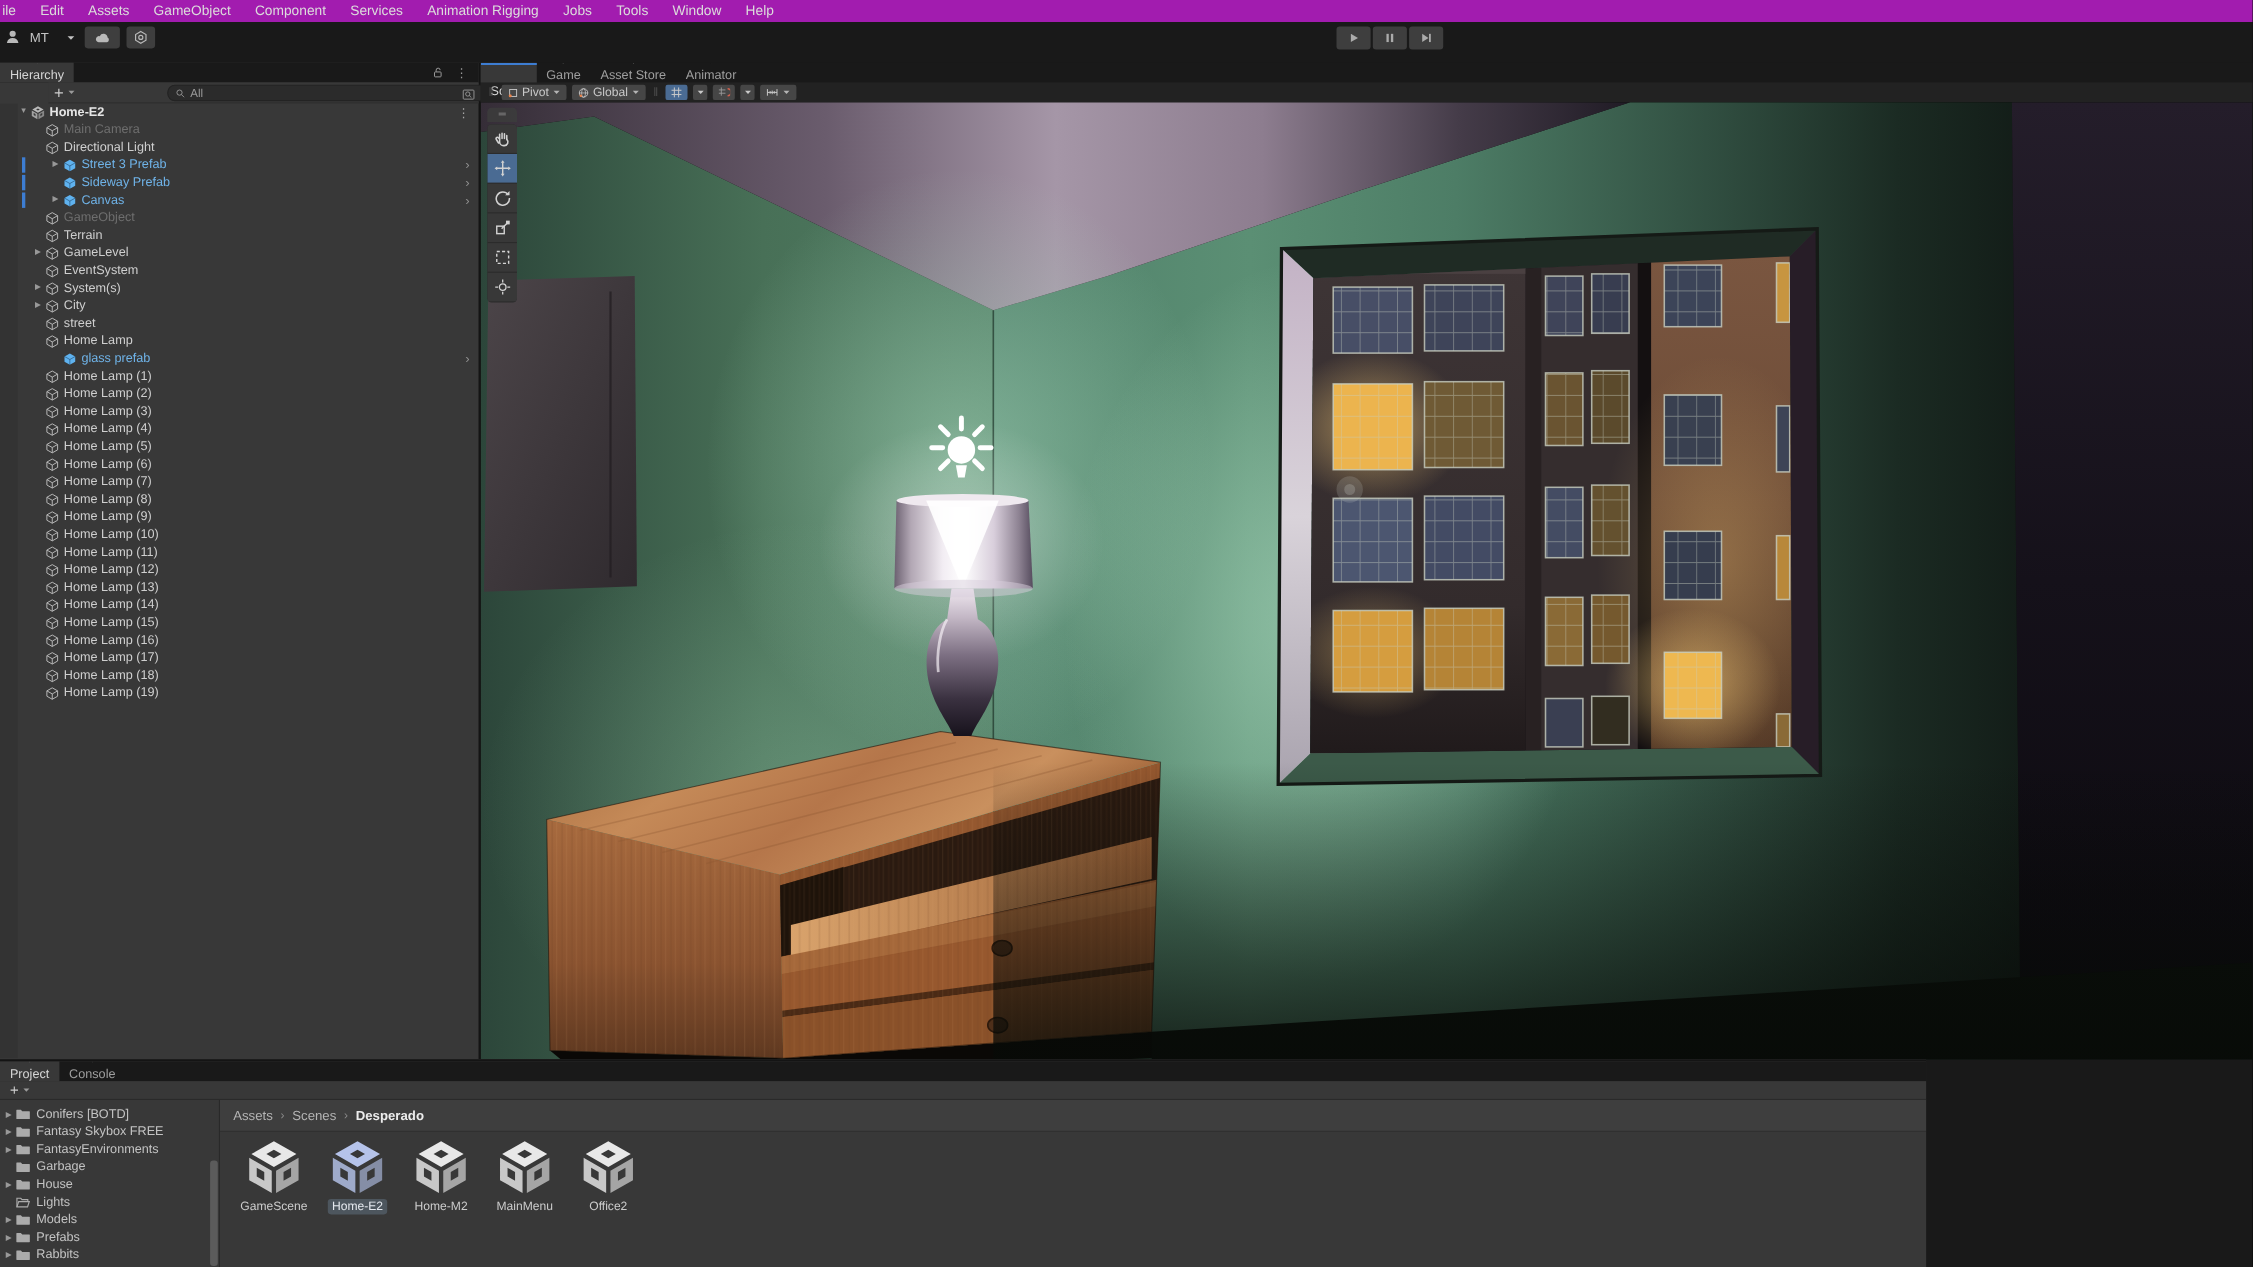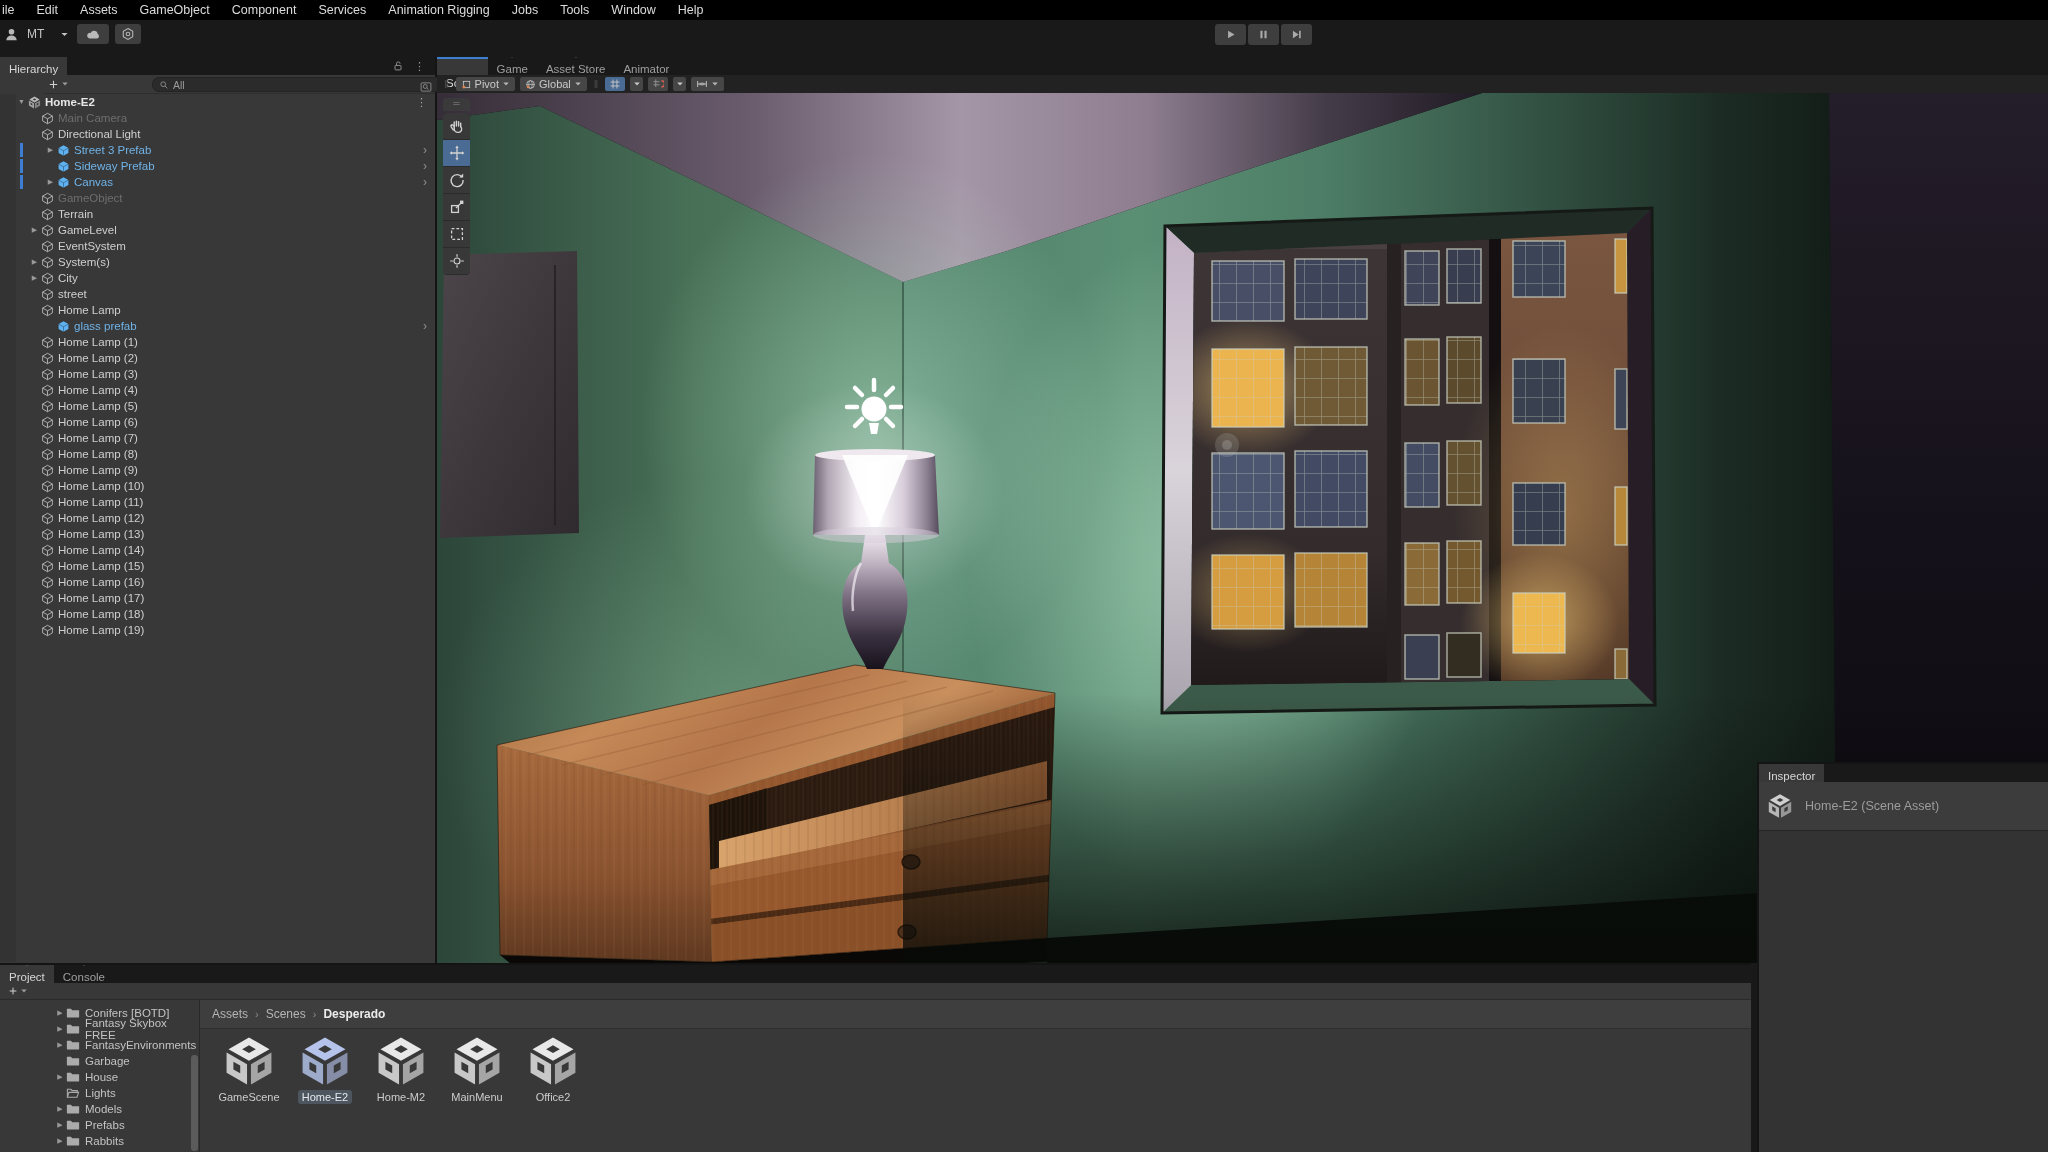--- a/index.html
+++ b/index.html
@@ -3,21 +3,21 @@
 <meta charset="utf-8">
 <style>
   html,body{margin:0;padding:0;background:#000;}
   #app{position:relative;width:2048px;height:1152px;background:var(--bg);
        font-family:"Liberation Sans","DejaVu Sans",sans-serif;color:var(--text);
        overflow:hidden;-webkit-font-smoothing:antialiased;}
   .abs{position:absolute;}
   svg.ic{display:inline-block;vertical-align:middle;}
 
   
-  .menubar{left:0;top:0;width:2048px;height:20px;background:#000000;display:flex;align-items:center;font-size:12.5px;color:#dcdcdc;}
+  .menubar{left:0;top:0;width:2048px;height:20px;background:#a21caf;display:flex;align-items:center;font-size:12.5px;color:#dcdcdc;}
   .menubar .mitem{padding:0 11px;line-height:20px;}
   .menubar .mitem:first-child{padding-left:2px;}
 
   
   .toolbar{left:0;top:20px;width:2048px;height:37px;background:var(--bg);}
   .tb-left{position:absolute;left:4px;top:3px;height:22px;display:flex;align-items:center;gap:6px;color:#b9b9b9;}
   .tb-btn{background:#3e3e3e;border-radius:3px;height:20px;display:flex;align-items:center;justify-content:center;}
   .tb-account{display:flex;align-items:center;gap:16px;font-size:12px;color:#c4c4c4;padding:0 2px;}
   .playbar{position:absolute;left:1215px;top:4px;display:flex;gap:2px;}
   .playbar .tb-btn{width:31px;height:21px;color:#ababab;}
@@ -70,21 +70,21 @@
   
   .inspector{left:1757px;top:762px;width:291px;height:390px;background:#333333;border-left:2px solid #141414;border-top:2px solid #141414;box-sizing:border-box;z-index:6;}
   .ihead{height:48px;background:#3c3c3c;display:flex;align-items:center;gap:12px;padding-left:8px;color:#9c9c9c;font-size:12.5px;border-bottom:1px solid #262626;}
   .ihead svg{color:#cfcfcf;}
 
   
   .project{left:0;top:963px;width:1751px;height:189px;background:var(--panel);border-top:2px solid #141414;box-sizing:border-box;}
   .ptools{height:16px;background:var(--panel);border-bottom:1px solid #2a2a2a;display:flex;align-items:center;padding-left:4px;color:#cfcfcf;}
   .pbody{display:flex;height:153px;}
   .pfolders{position:relative;width:200px;border-right:1px solid #292929;overflow:hidden;padding-top:5px;box-sizing:border-box;}
-  .frow{height:16px;display:flex;align-items:center;font-size:11.5px;color:#c3c3c3;padding-left:14px;margin-left:40px;}
+  .frow{height:16px;display:flex;align-items:center;font-size:11.5px;color:#c3c3c3;padding-left:2px;}
   .frow .twisty{width:12px;flex:0 0 12px;text-align:center;color:#989898;font-size:7px;}
   .frow svg{width:14px;height:14px;margin-right:5px;color:#ababab;flex:0 0 14px;}
   .pscroll{position:absolute;right:1px;top:55px;width:7px;height:96px;background:#5b5b5b;border-radius:3px;}
   .passets{flex:1;display:flex;flex-direction:column;}
   .crumbbar{height:28px;background:#3e3e3e;border-bottom:1px solid #2f2f2f;display:flex;align-items:center;gap:7px;padding-left:12px;font-size:12px;color:#b5b5b5;}
   .crumb-sep{color:#8a8a8a;font-size:11px;}
   .crumb-last{color:#ececec;font-weight:700;}
   .agrid{flex:1;display:flex;gap:2px;padding:6px 0 0 12px;background:var(--panel);}
   .aitem{width:74px;display:flex;flex-direction:column;align-items:center;gap:3px;}
   .aitem svg{width:52px;height:52px;color:#e8e8e8;}
@@ -941,36 +941,20 @@
           <div class="tool">
               <svg class="ic" width="16" height="16">
                 <use href="#i-transform"></use>
               </svg>
             </div>
         </div>
       </div>
     </div>
   </div>
 
-  <div class="abs inspector">
-    <div class="tabbar">
-      <div class="tab active">
-        <svg class="ic ti" width="12" height="12">
-            <use href="#i-info"></use>
-          </svg>
-        <span>Inspector</span>
-      </div>
-    </div>
-    <div class="ihead">
-      <svg class="ic" width="26" height="26">
-          <use href="#i-unity"></use>
-        </svg>
-      <span>Home-E2 (Scene Asset)</span>
-    </div>
-  </div>
 
   <div class="abs project">
     <div class="tabbar">
       <div class="tab active">
         <svg class="ic ti" width="12" height="12">
             <use href="#i-folder"></use>
           </svg>
         <span>Project</span>
       </div>
       <div class="tab">

